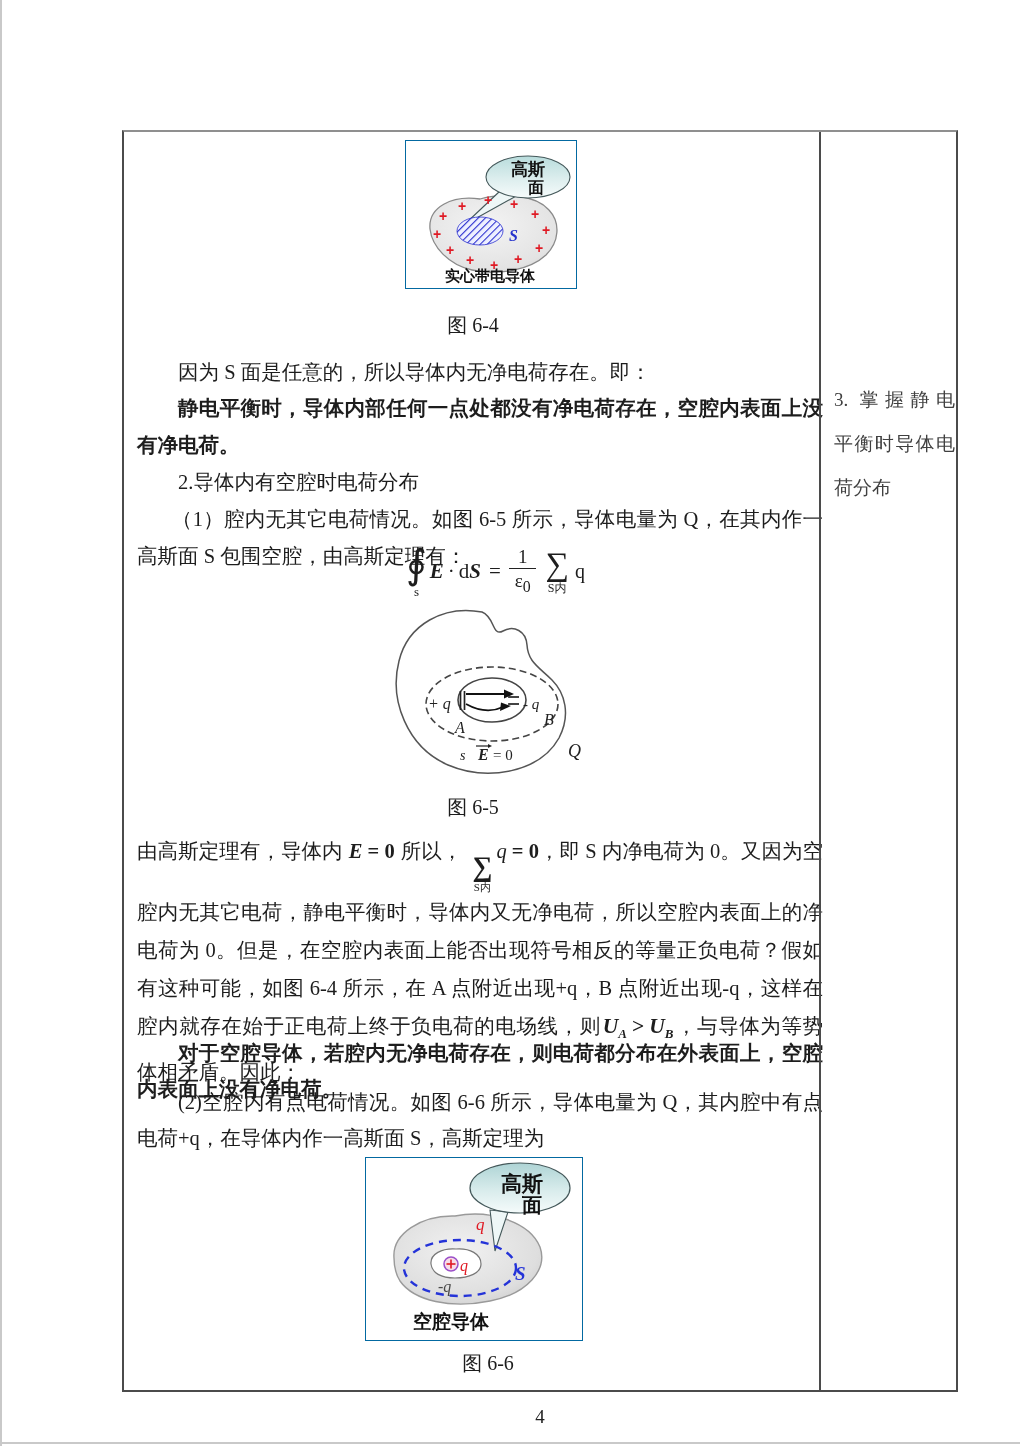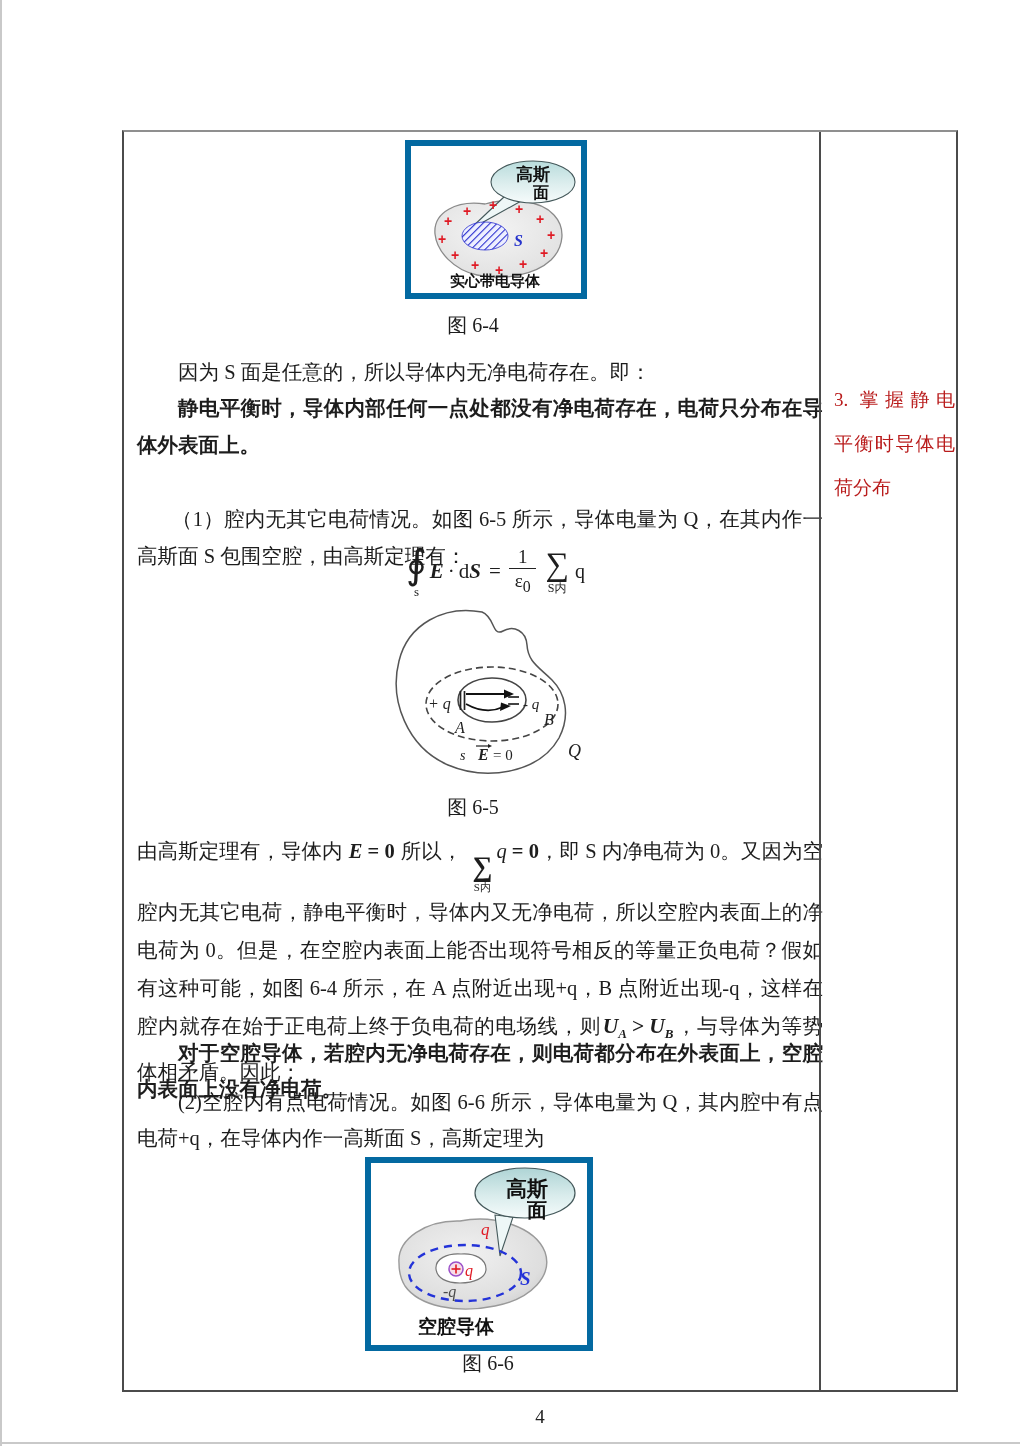--- a/index.html
+++ b/index.html
@@ -4,31 +4,31 @@
 <style>
   html,body{margin:0;padding:0;background:#ffffff;}
   .page{position:relative;width:1020px;height:1446px;background:#fff;overflow:hidden;
         color:#1d1d1d;font-family:"Liberation Serif","DejaVu Serif",serif;}
   .edge-left{position:absolute;left:0;top:0;width:2px;height:100%;background:#c9c9c9;}
   .edge-bottom{position:absolute;left:0;top:1442px;width:100%;height:2px;background:#c9c9c9;}
 
   .tbl{position:absolute;left:122px;top:130px;width:836px;height:1262px;
        border:2px solid #4b4b4b;border-top-color:#8f8f8f;box-sizing:border-box;}
   .cell-side{position:absolute;left:695px;top:0;bottom:0;width:137px;border-left:2px solid #4b4b4b;}
-  .side-text{position:absolute;left:13px;top:246px;width:121px;font-size:19px;color:#b91c1c;}
+  .side-text{position:absolute;left:13px;top:246px;width:121px;font-size:19px;color:#404040;}
   .side-line{line-height:44px;text-align:justify;text-align-last:justify;}
   .side-line.last{text-align-last:left;}
 
   .para{position:absolute;left:13px;width:686px;font-size:20.5px;line-height:37px;
         text-align:justify;margin:0;}
   .ind2{text-indent:2em;}
   .ind17{text-indent:1.7em;}
   .b{font-weight:bold;}
 
-  .figbox{position:absolute;background:#fff;border:6px solid #0369a1;}
+  .figbox{position:absolute;background:#fff;border:1px solid #0369a1;}
   .figcap{position:absolute;width:160px;text-align:center;font-size:20px;}
 
   
   .formula{position:absolute;left:282px;top:412px;display:flex;align-items:center;font-size:21px;}
   .f-oint{display:flex;flex-direction:column;align-items:center;margin-right:3px;}
   .f-oint-g{font-size:40px;line-height:42px;}
   .f-oint-sub{font-size:13px;line-height:12px;}
   .f-mi{font-weight:bold;font-style:italic;}
   .f-dot{margin:0 4px;}
   .f-eq{margin:0 8px;}
@@ -108,21 +108,22 @@
 
         <ellipse cx="74" cy="90" rx="23" ry="14" fill="url(#hatch64)" stroke="#2a2ecf" stroke-width="0.8"></ellipse>
         <text x="103" y="100" font-size="16" font-style="italic" font-weight="bold" fill="#2633cc">S</text>
 
         <text x="84" y="140" text-anchor="middle" font-family="Liberation Sans, sans-serif" font-weight="bold" font-size="15" fill="#111">实心带电导体</text>
       </svg>
     </div>
     <div class="figcap" style="left:269px;top:180px;">图 6-4</div>
 
     <p class="para ind2" style="top:222px;">因为 S 面是任意的，所以导体内无净电荷存在。即：</p>
-    <p class="para ind2 b" style="top:258px;">静电平衡时，导体内部任何一点处都没有净电荷存在，电荷只分布在导体外表面上。</p>
+    <p class="para ind2 b" style="top:258px;">静电平衡时，导体内部任何一点处都没有净电荷存在，空腔内表面上没有净电荷。</p>
+    <p class="para ind2" style="top:332px;">2.导体内有空腔时电荷分布</p>
     <p class="para ind17" style="top:369px;">（1）腔内无其它电荷情况。如图 6-5 所示，导体电量为 Q，在其内作一高斯面 S 包围空腔，由高斯定理有：</p>
 
     <div class="formula">
       <span class="f-oint">
         <span class="f-oint-g">∮</span>
         <span class="f-oint-sub">s</span>
       </span>
       <span class="f-mi">E</span>
       <span class="f-dot">·</span>
       <span>d</span>

